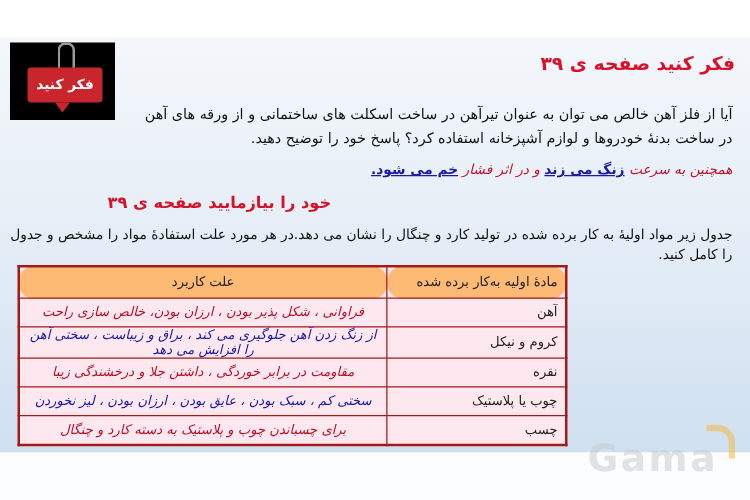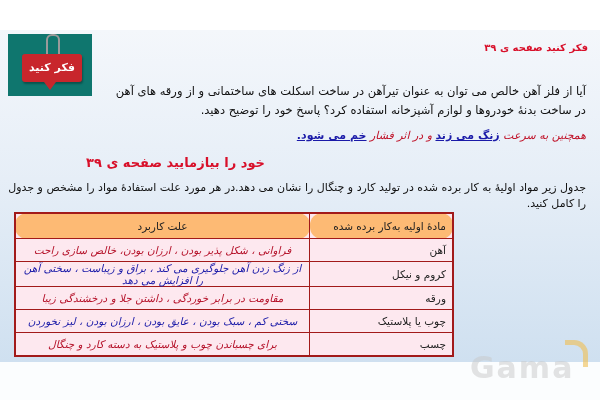--- a/index.html
+++ b/index.html
@@ -2,28 +2,28 @@
 <html><head>
 <meta charset="utf-8">
 <style>
   html, body { margin:0; padding:0; }
   body { width:600px; height:400px; overflow:hidden; background:#ffffff; font-family:"DejaVu Sans", sans-serif; position:relative; }
   .top-strip { position:absolute; left:0; top:0; width:600px; height:30px; background:#ffffff; }
   .slide { position:absolute; left:0; top:30px; width:600px; height:332px;
            background:linear-gradient(180deg,#f4f7fb 0%,#e6eef7 45%,#cfe0f0 100%); }
   .bottom-strip { position:absolute; left:0; top:362px; width:600px; height:38px; background:#fbfdfe; }
 
-  .badge { position:absolute; left:8px; top:34px; width:84px; height:62px; background:#0f766e; }
+  .badge { position:absolute; left:8px; top:34px; width:84px; height:62px; background:#000000; }
   .badge .clip { position:absolute; left:38px; top:0; width:10px; height:26px; border:2px solid #9a9a9a; border-bottom:none; border-radius:6px 6px 0 0; }
   .badge .tag { position:absolute; left:14px; top:20px; width:60px; height:28px; background:#c8262c; border-radius:3px;
                 color:#fff; font-size:11px; font-weight:bold; text-align:center; line-height:28px; box-shadow:1px 2px 2px rgba(0,0,0,.3); }
   .badge .tail { position:absolute; left:36px; top:48px; width:0; height:0; border-left:6px solid transparent; border-right:6px solid transparent; border-top:8px solid #c8262c; }
 
   .rtl { direction:rtl; text-align:right; position:absolute; }
-  .title { right:12px; top:42px; color:#d8102a; font-weight:bold; font-size:10px; }
+  .title { right:12px; top:42px; color:#d8102a; font-weight:bold; font-size:15px; }
   .question { right:14px; top:82px; width:480px; color:#111; font-size:11.5px; line-height:19px; }
   .answer { right:14px; top:125px; width:440px; color:#c0142a; font-size:11px; line-height:21px; font-style:italic; }
   .answer .hl { color:#1a1aa8; text-decoration:underline; font-style:normal; font-weight:bold; }
   .self-title { left:40px; top:155px; color:#d8102a; font-weight:bold; font-size:13px; direction:rtl; position:absolute;margin-left:46px; }
   .instr { right:14px; top:180px; width:580px; color:#111; font-size:11px; line-height:16px; }
 
   table.mat { position:absolute; left:14px; top:212px; width:440px; border-collapse:collapse; direction:rtl;
               background:#fde8ef; border:2px solid #a21a1a; font-size:10.5px; }
   table.mat td, table.mat th { border:1.5px solid #a21a1a; height:22px; padding:0 6px; }
   table.mat th { background:#fdba74; font-weight:normal; color:#222; height:24px;border-radius:12px; }
@@ -69,21 +69,21 @@
   </tr>
   <tr>
     <td class="c1">آهن</td>
     <td class="c2 red">فراوانی ، شکل پذیر بودن ، ارزان بودن، خالص سازی راحت</td>
   </tr>
   <tr>
     <td class="c1">کروم و نیکل</td>
     <td class="c2 blue">از زنگ زدن آهن جلوگیری می کند ، براق و زیباست ، سختی آهن را افزایش می دهد</td>
   </tr>
   <tr>
-    <td class="c1">ورقه</td>
+    <td class="c1">نقره</td>
     <td class="c2 red">مقاومت در برابر خوردگی ، داشتن جلا و درخشندگی زیبا</td>
   </tr>
   <tr>
     <td class="c1">چوب یا پلاستیک</td>
     <td class="c2 blue">سختی کم ، سبک بودن ، عایق بودن ، ارزان بودن ، لیز نخوردن</td>
   </tr>
   <tr>
     <td class="c1">چسب</td>
     <td class="c2 red">برای چسباندن چوب و پلاستیک به دسته کارد و چنگال</td>
   </tr>

